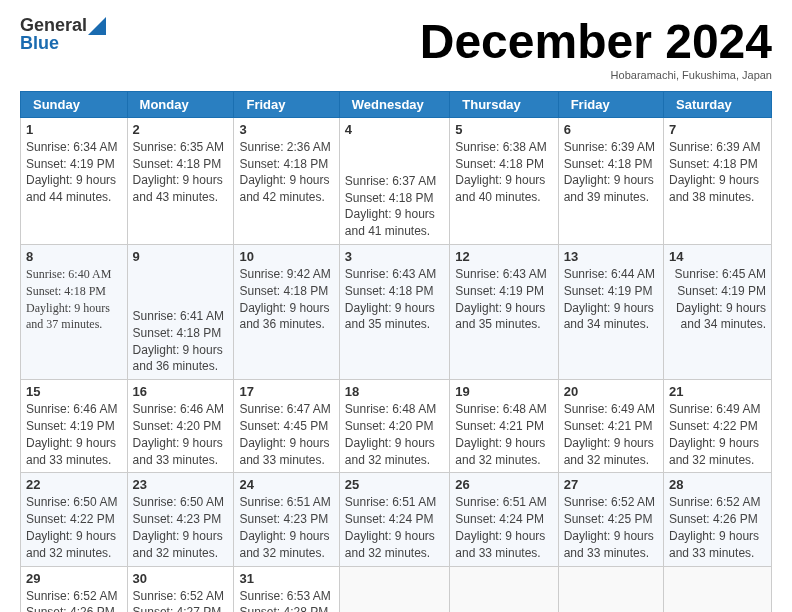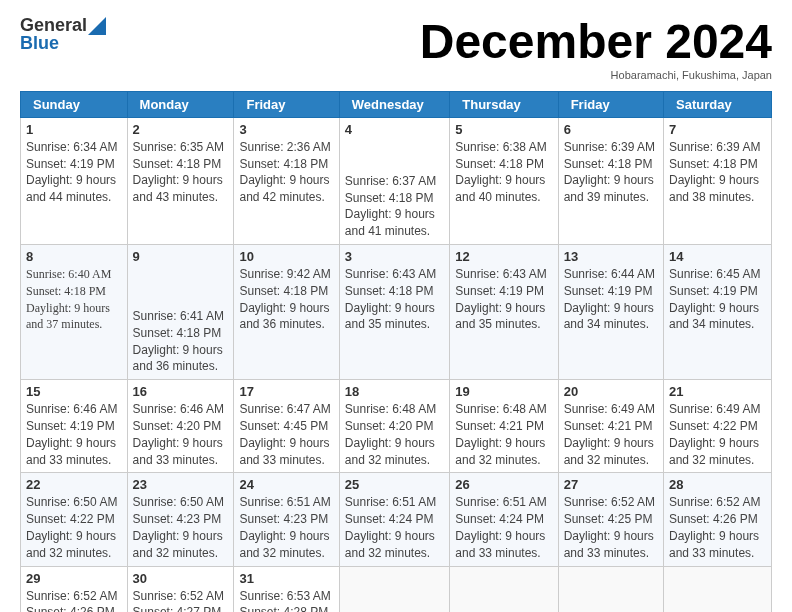--- a/index.html
+++ b/index.html
@@ -214,21 +214,21 @@
           </td>
           <td>
             <span class="day-num">13</span>
             <div class="day-info" style="white-space: pre-line;">Sunrise: 6:44 AM
 Sunset: 4:19 PM
 Daylight: 9 hours
 and 34 minutes.</div>
           </td>
           <td>
             <span class="day-num">14</span>
-            <div class="day-info" style="white-space: pre-line;">Sunrise: 6:45 AM
+            <div class="day-info" style="white-space: pre-line; text-align: right;">Sunrise: 6:45 AM
 Sunset: 4:19 PM
 Daylight: 9 hours
 and 34 minutes.</div>
           </td>
         </tr>
         <tr>
           <td>
             <span class="day-num">15</span>
             <div class="day-info" style="white-space: pre-line;">Sunrise: 6:46 AM
 Sunset: 4:19 PM

